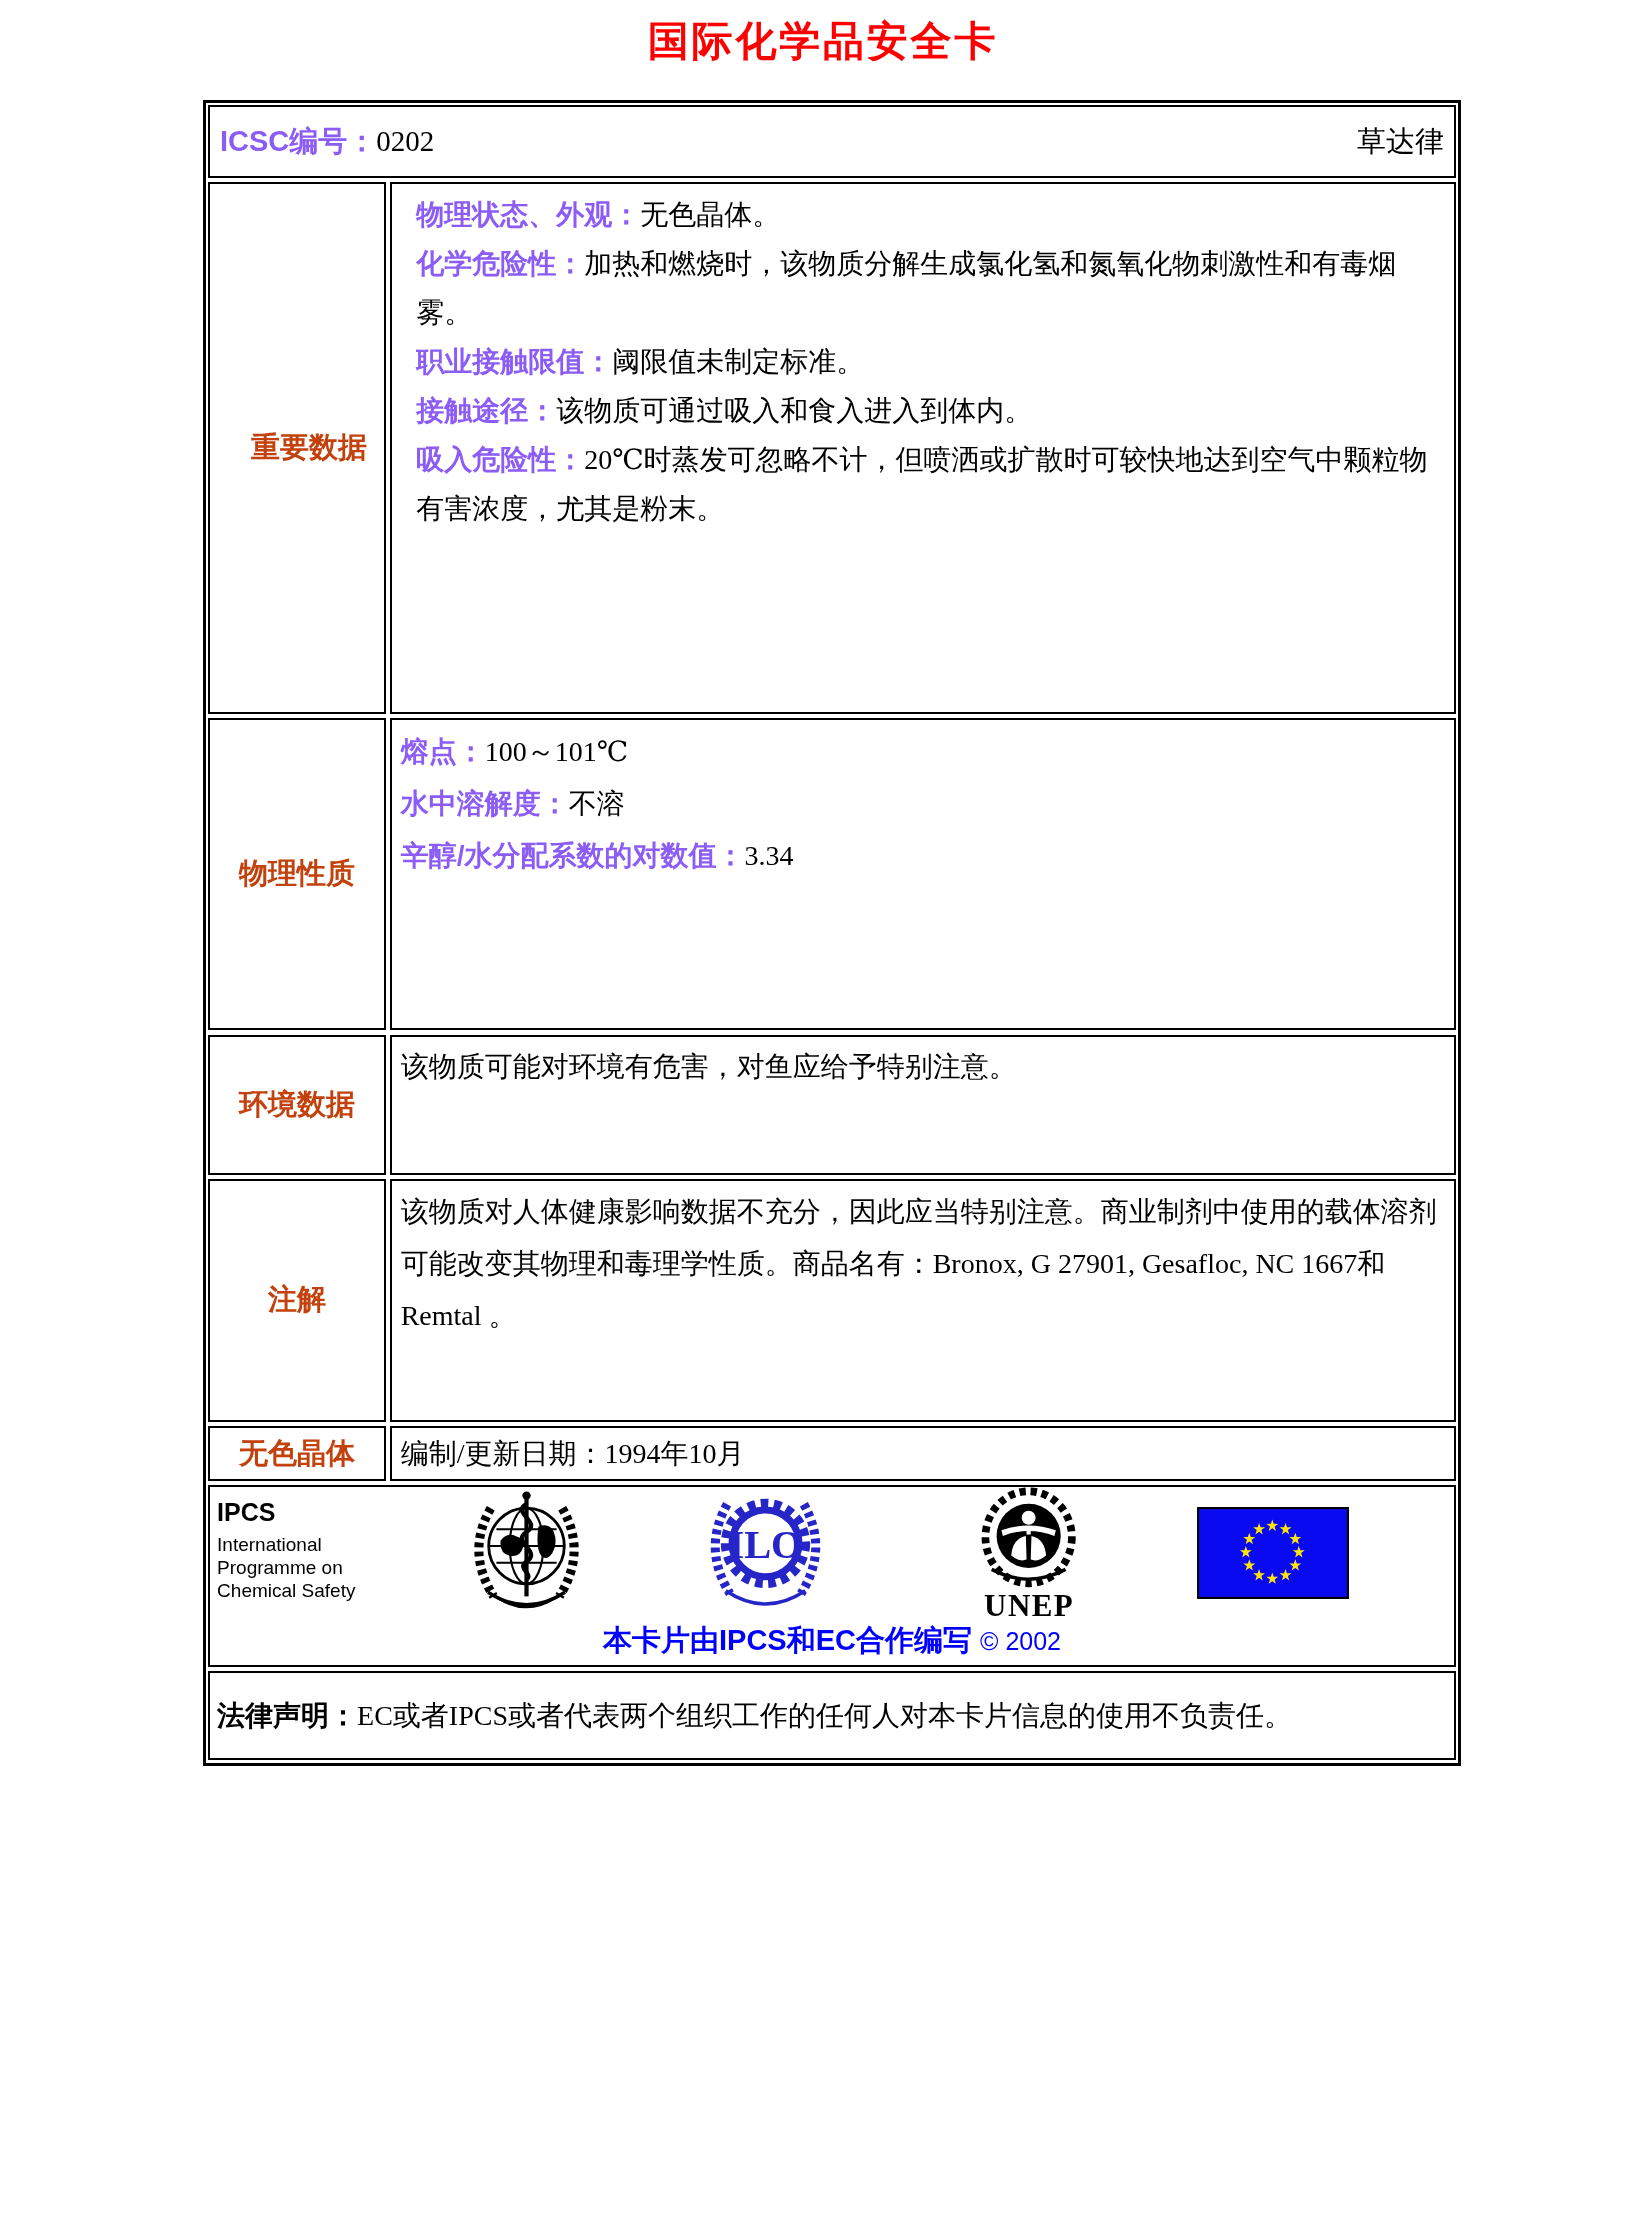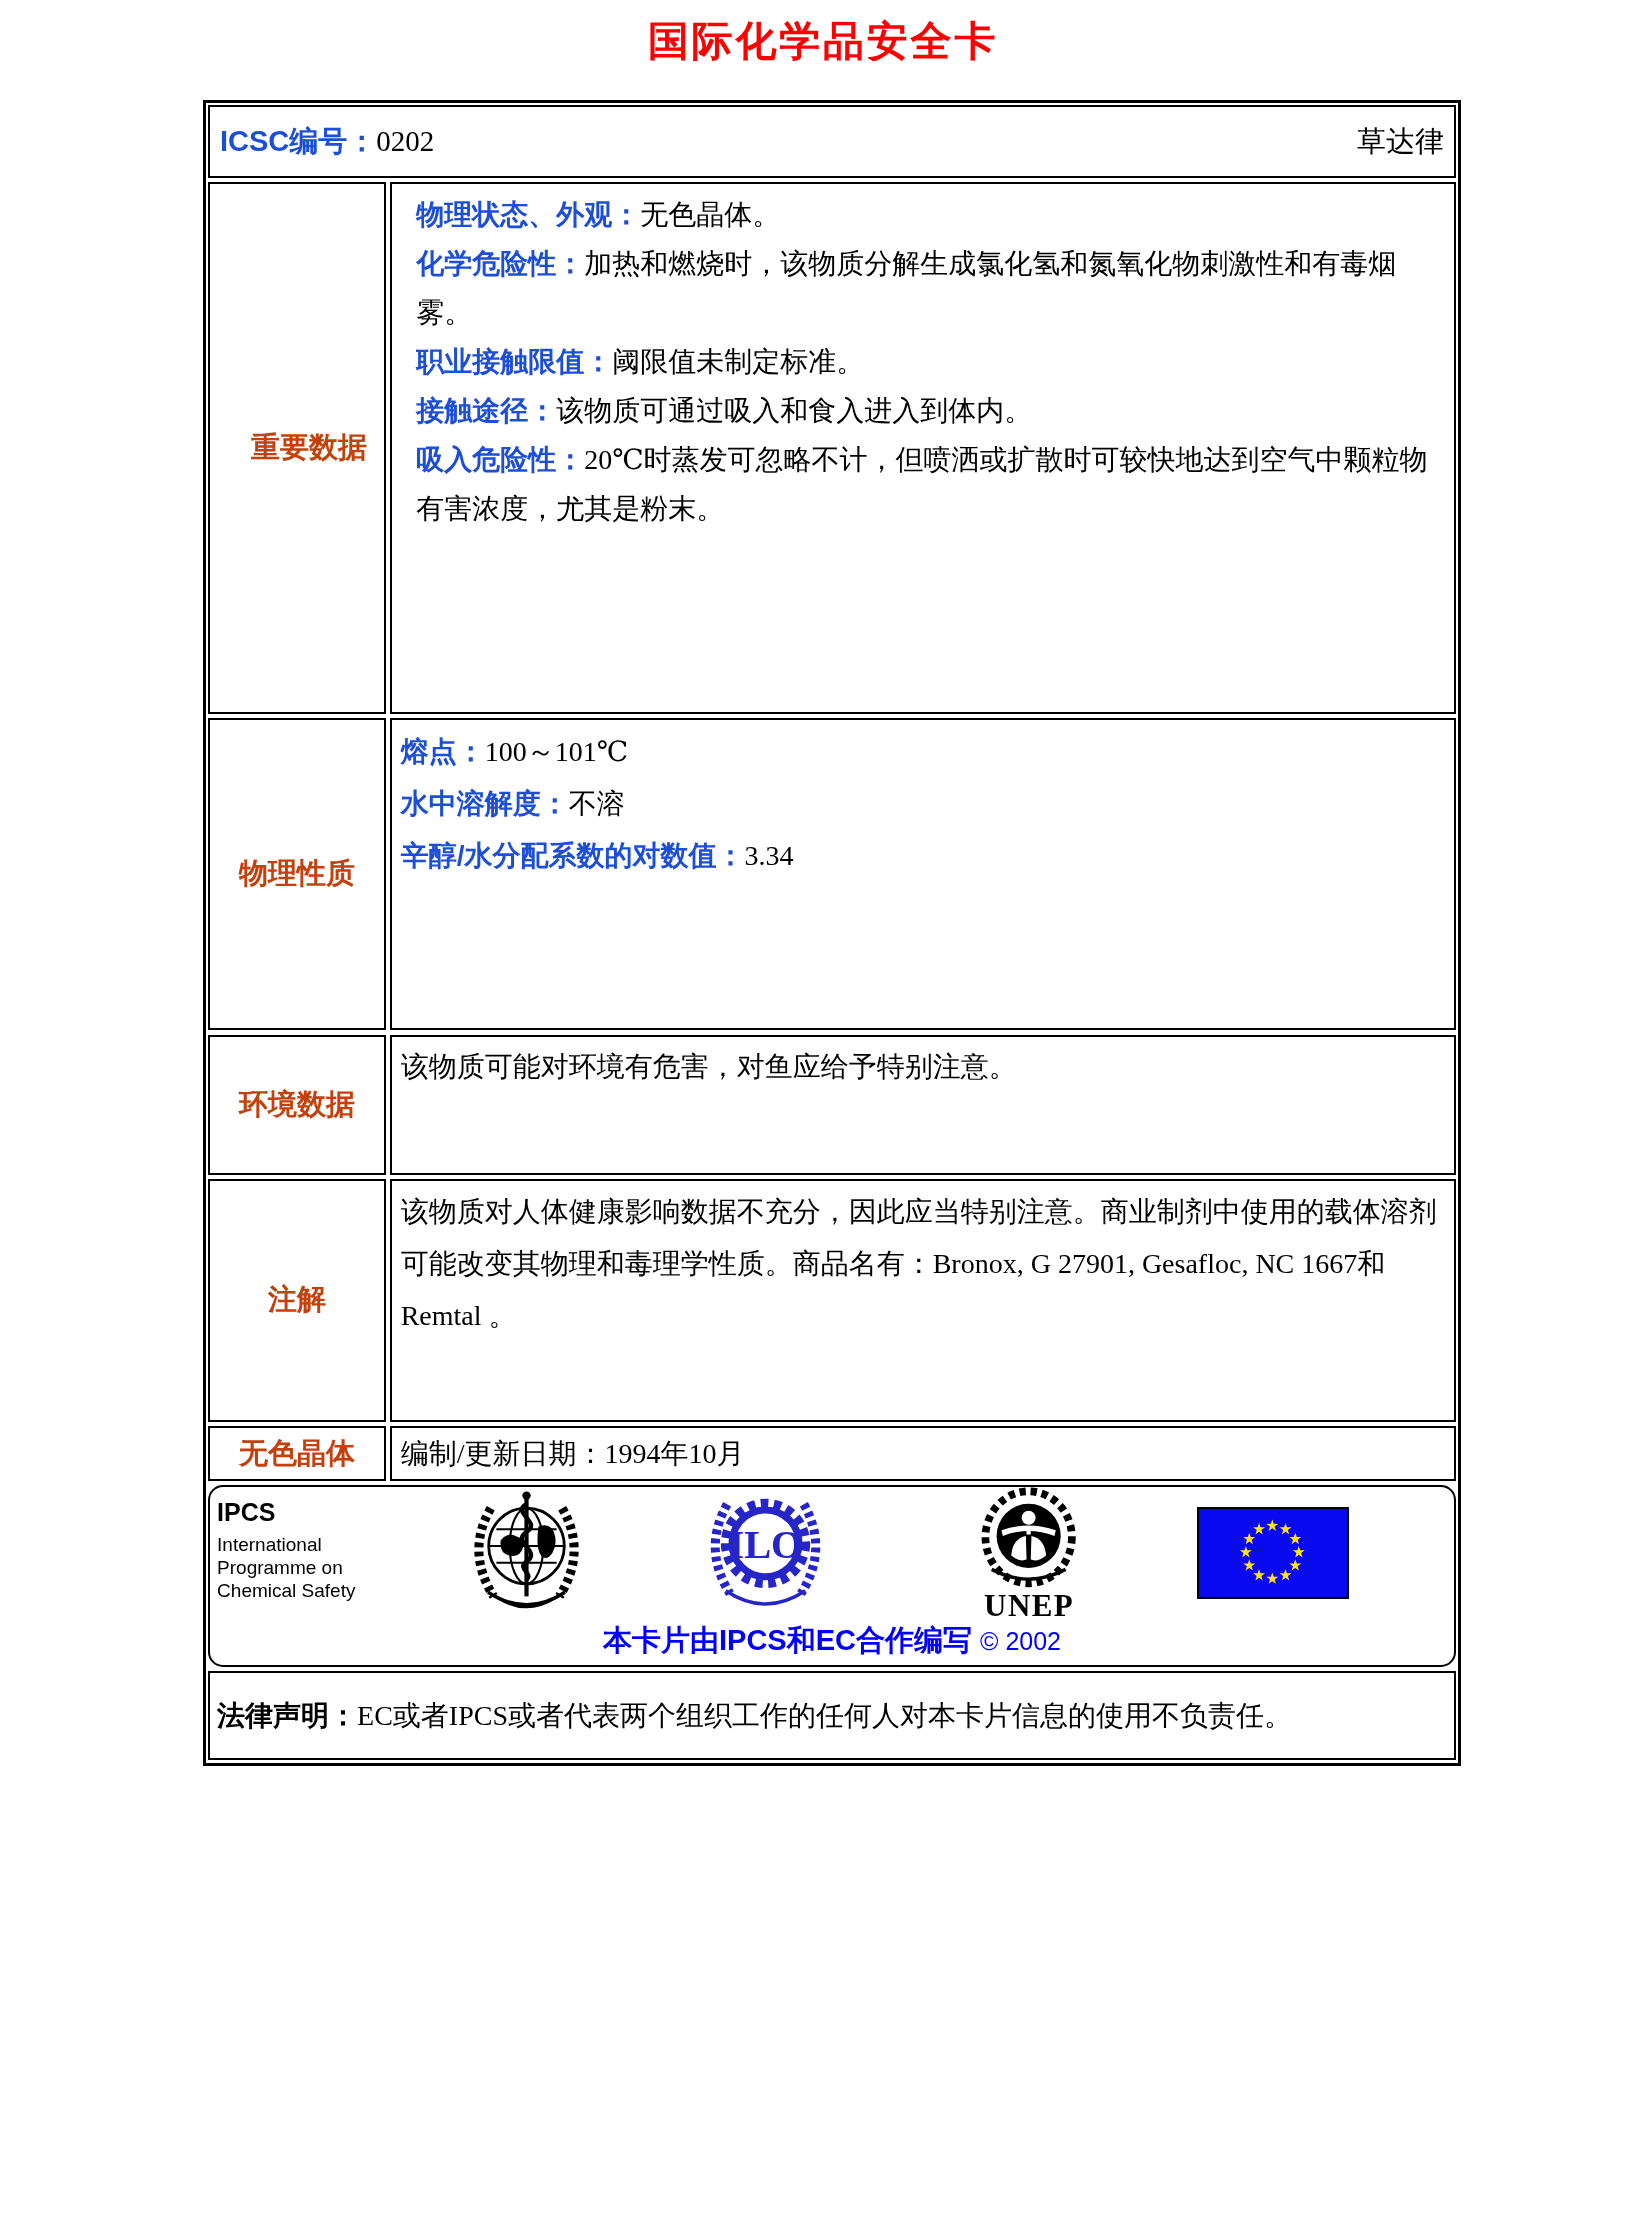--- a/index.html
+++ b/index.html
@@ -48,27 +48,27 @@
   .h-footer     { height:182px; }
   .h-legal      { height:89px; }
 
   .header-cell {
     flex:1 1 auto;
     display:flex; align-items:center; justify-content:space-between;
     padding:0 9.8px; font-size:29px;
   }
   .blue-label {
     font-family:"Liberation Sans","DejaVu Sans",sans-serif;
-    font-weight:bold; color:#1d4ed8;
+    font-weight:bold; color:#8b5cf6;
   }
   .para { margin:0; line-height:49px; }
   .lh-wide .para { line-height:52px; }
   .content-cell.v-center { display:flex; align-items:center; padding-top:0; padding-bottom:0; }
 
-  .footer-cell { flex:1 1 auto; position:relative; padding:0;border-radius:15px; }
+  .footer-cell { flex:1 1 auto; position:relative; padding:0; }
   .ipcs-block { position:absolute; left:7px; top:11.2px;
     font-family:"Liberation Sans","DejaVu Sans",sans-serif; }
   .ipcs-title { font-weight:bold; font-size:25px; margin-bottom:5.6px; }
   .ipcs-line  { font-size:19px; line-height:23px; }
   .logo { position:absolute; }
   .logo-who  { left:250px; top:2.8px; }
   .logo-ilo  { left:489px; top:1.4px; }
   .logo-unep { left:758px; top:0; width:122px; text-align:center; }
   .unep-word {
     font-family:"Liberation Serif","DejaVu Serif",serif;

